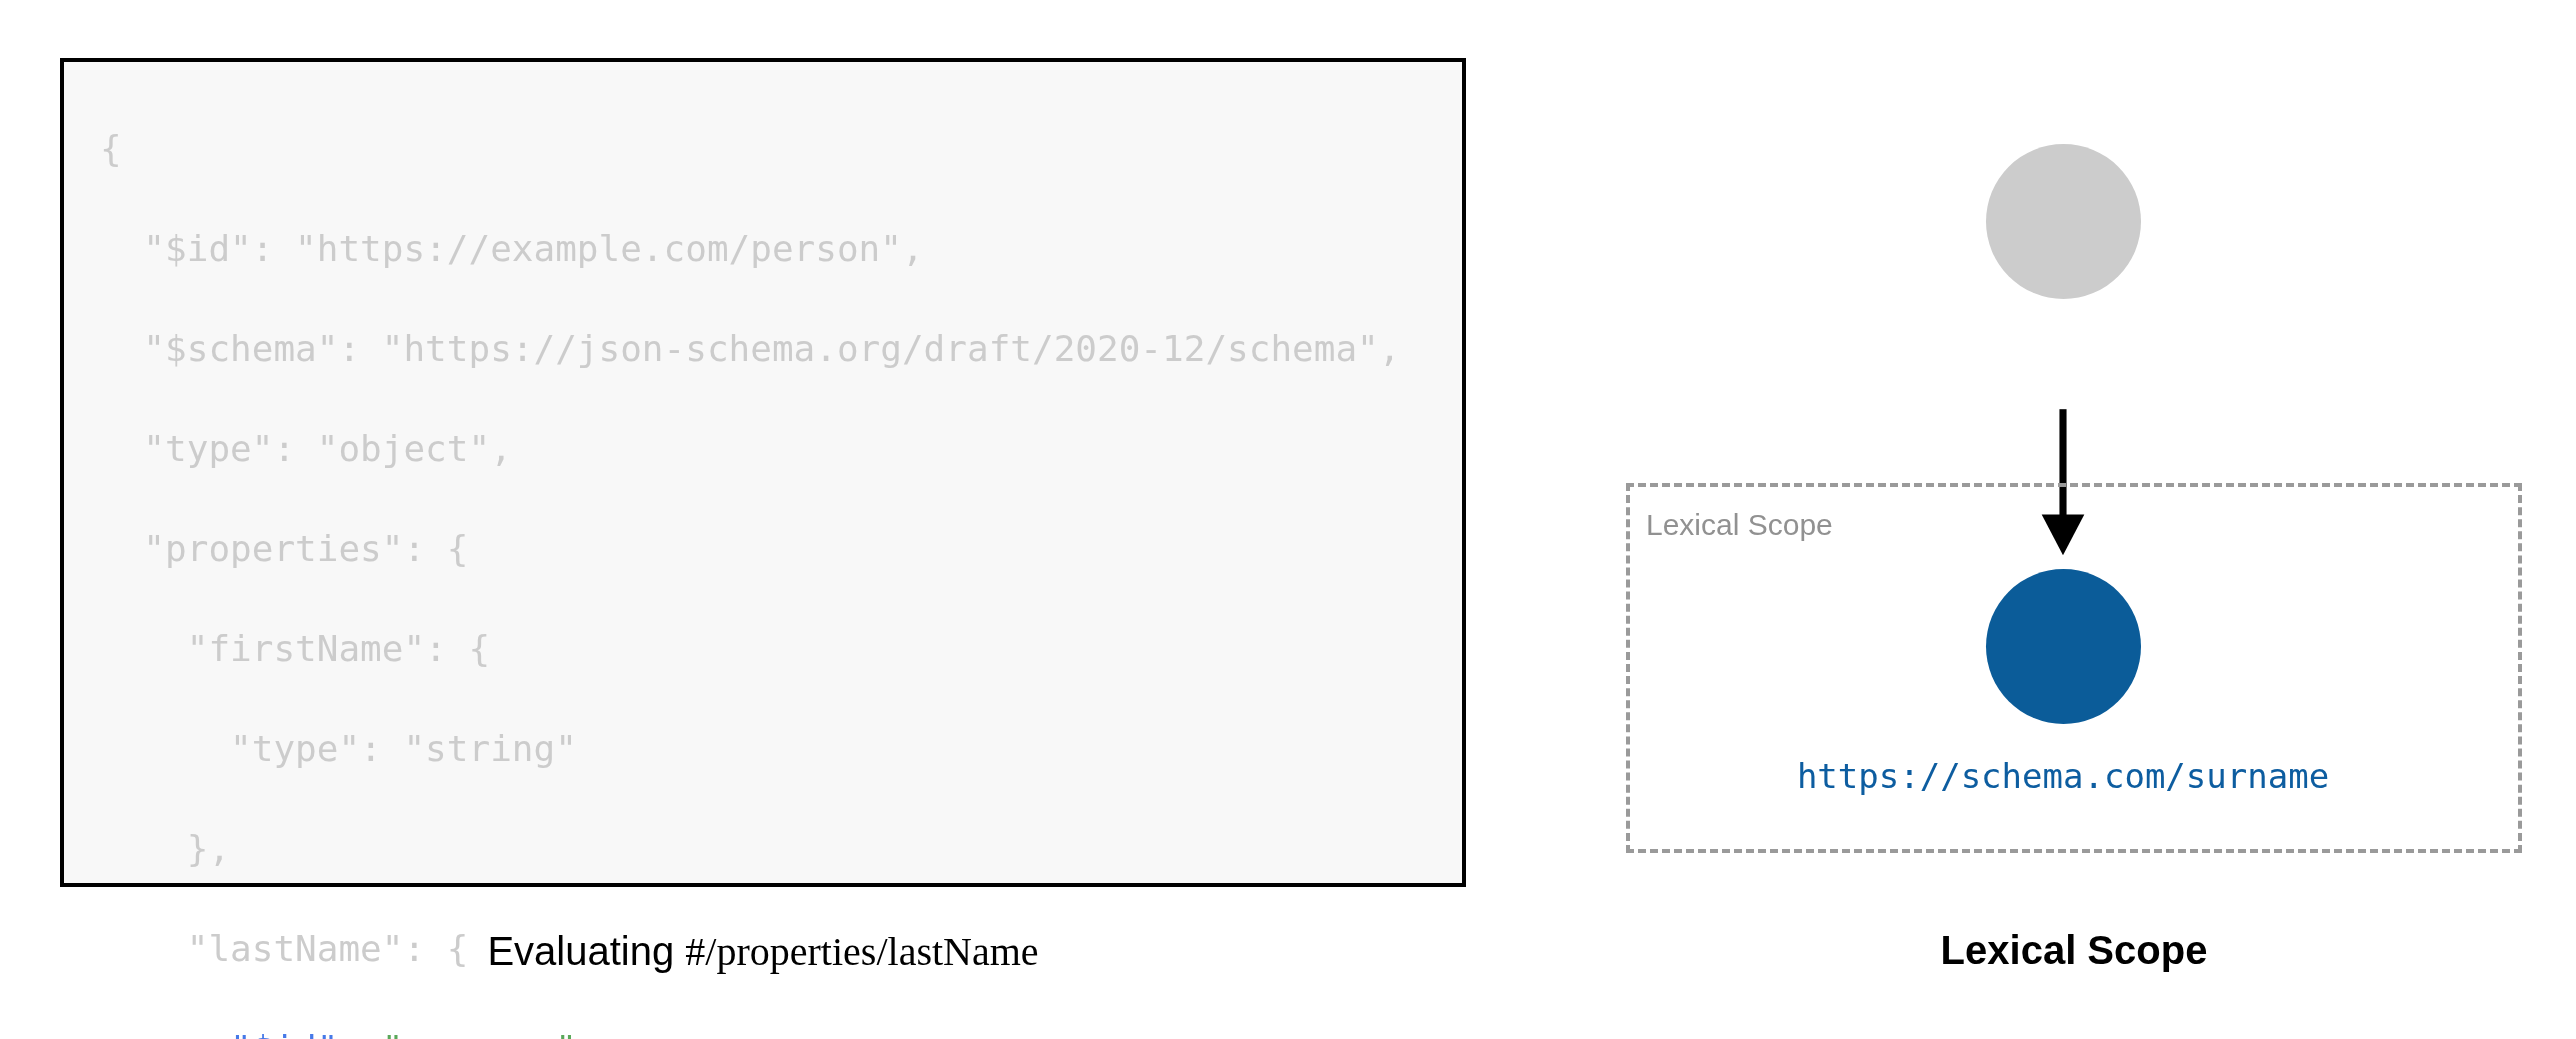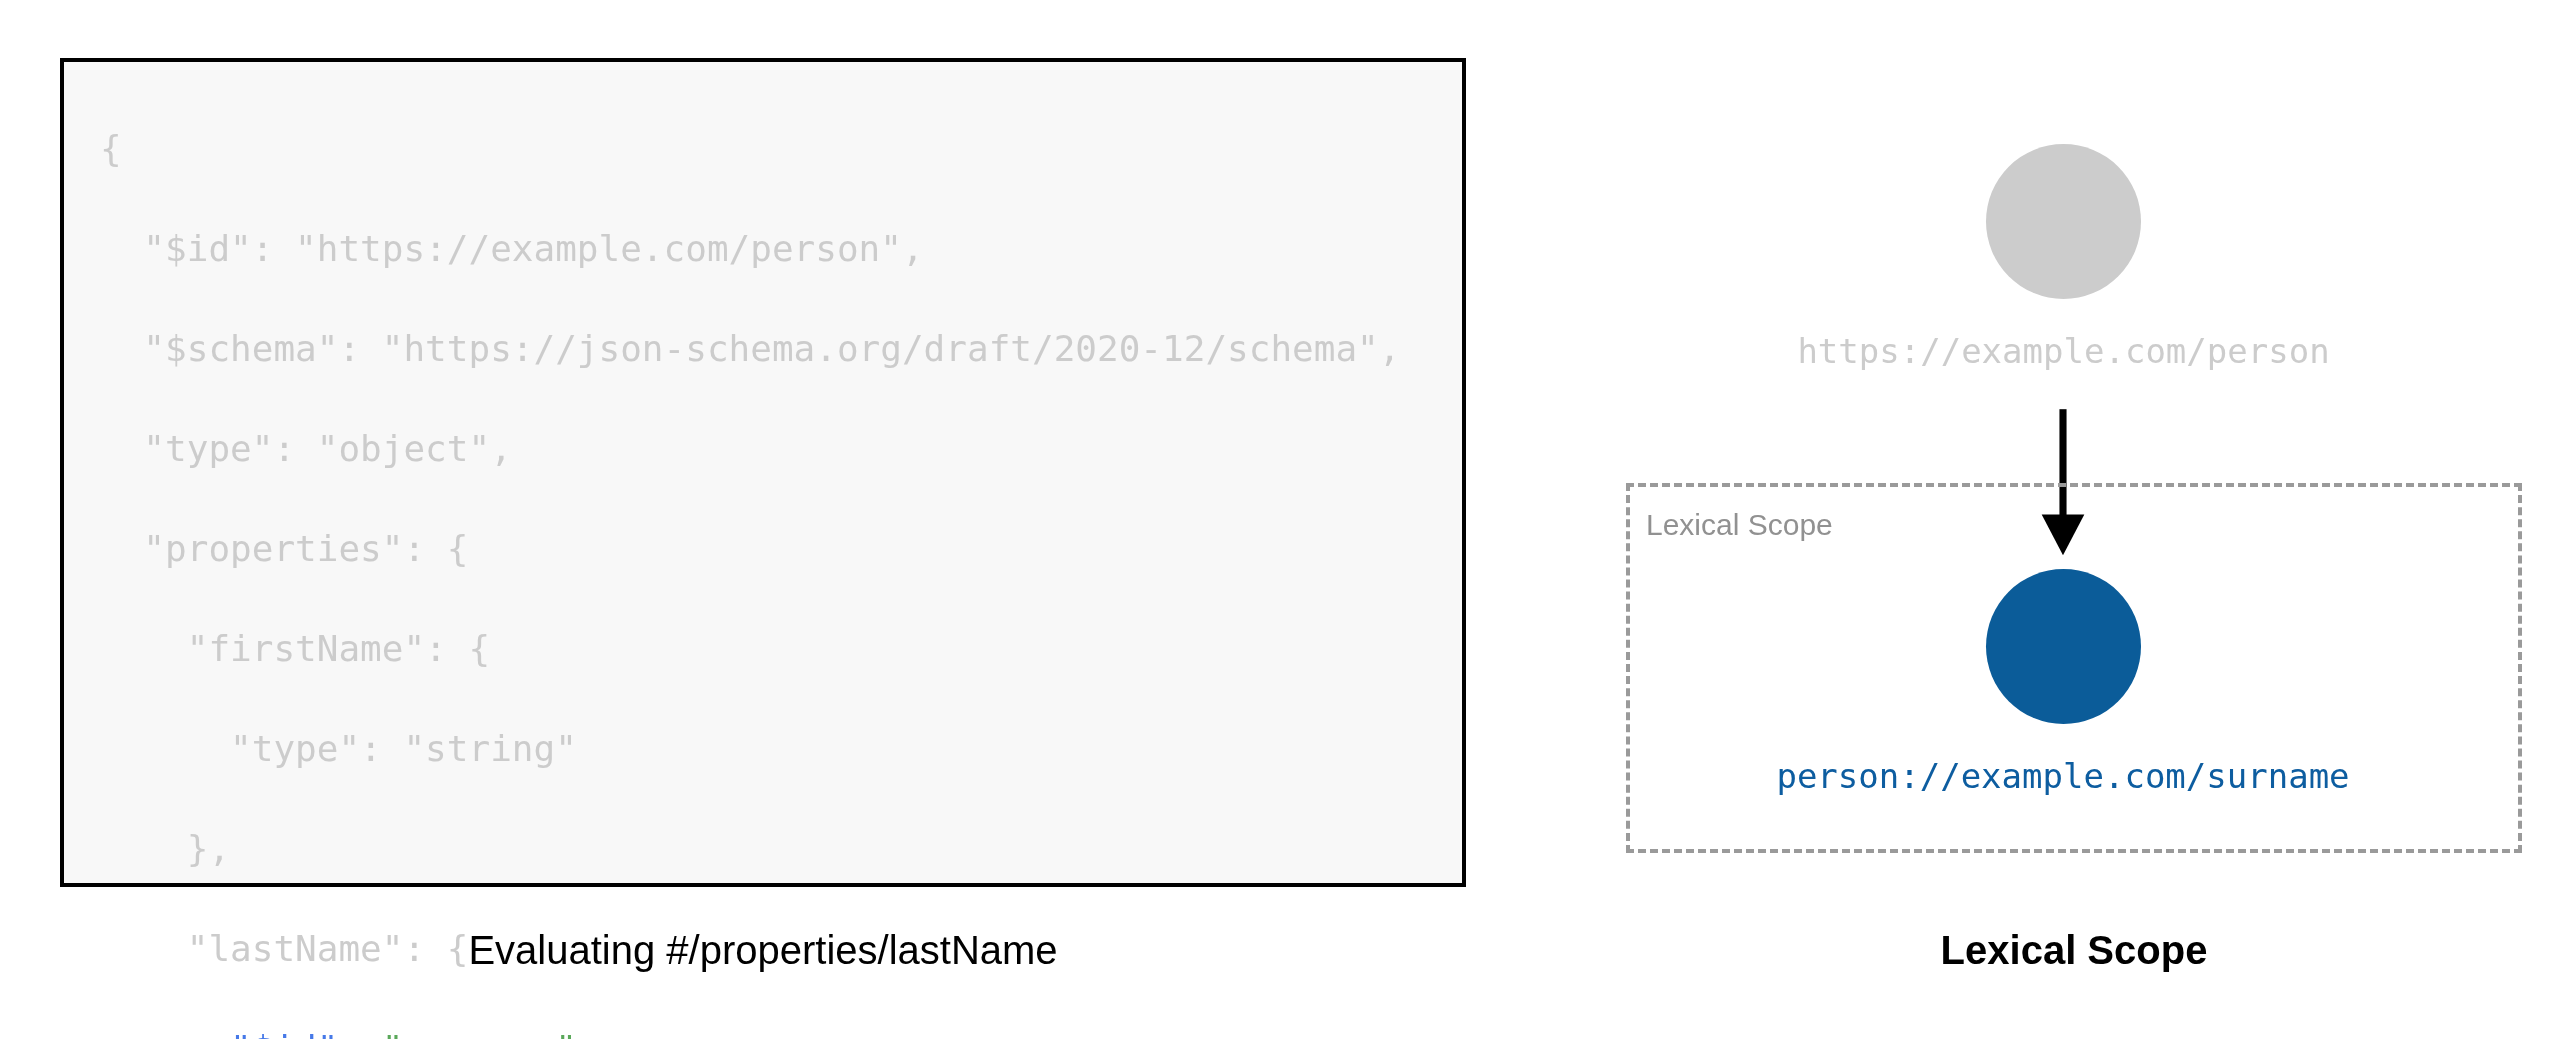--- a/index.html
+++ b/index.html
@@ -63,21 +63,21 @@
     text-align: center;
     font-size: 40px;
     color: #000000;
     white-space: nowrap;
   }
   #left-caption .cap-strong {
     font-family: "Liberation Sans", sans-serif;
     font-weight: normal;
   }
   #left-caption .cap-mono {
-    font-family: Liberation Sans, sans-serif;
+    font-family: Liberation Serif, serif;
     font-weight: normal;
   }
 
   
   #right-panel {
     position: absolute;
     left: 1513px;
     top: 0;
     width: 1063px;
     height: 1039px;
@@ -195,31 +195,30 @@
   <div id="left-caption">
     <span class="cap-strong">Evaluating</span><span>&nbsp;</span><span class="cap-mono">#/properties/lastName</span>
   </div>
 
 </div>
 
 <div id="right-panel">
 
   <div id="node-root-circle"></div>
 
-  <div id="node-root-label">https://example.com/person</div>
 
   <svg id="edge-arrow" width="84" height="149" viewBox="0 0 130 230" xmlns="http://www.w3.org/2000/svg">
     <line x1="65" y1="0" x2="65" y2="176" stroke="#000000" stroke-width="11"></line>
     <polygon points="65,226 32,163 98,163" fill="#000000"></polygon>
   </svg>
 
   <div id="scope-box"></div>
 
   <div id="scope-box-label">Lexical Scope</div>
 
   <div id="node-scoped-circle"></div>
 
-  <div id="node-scoped-label">person://example.com/surname</div>
+  <div id="node-scoped-label">https://schema.com/surname</div>
 
   <div id="right-caption">Lexical Scope</div>
 
 </div>
 
 
 </body></html>

